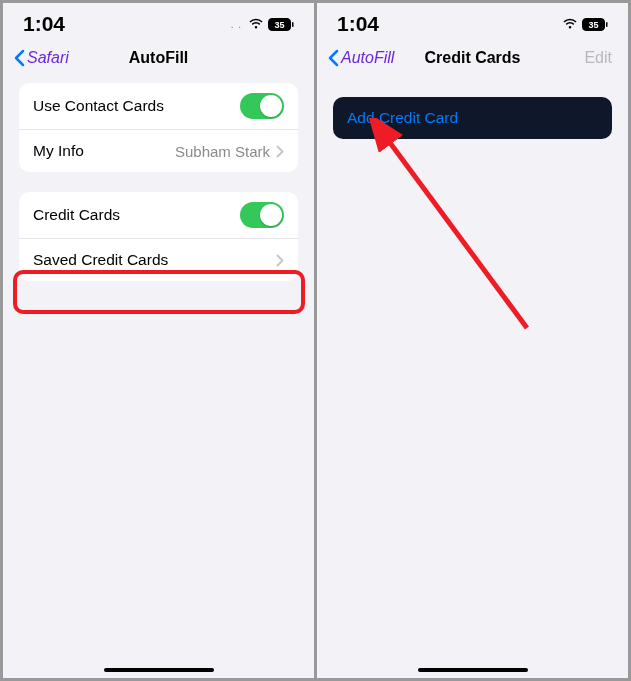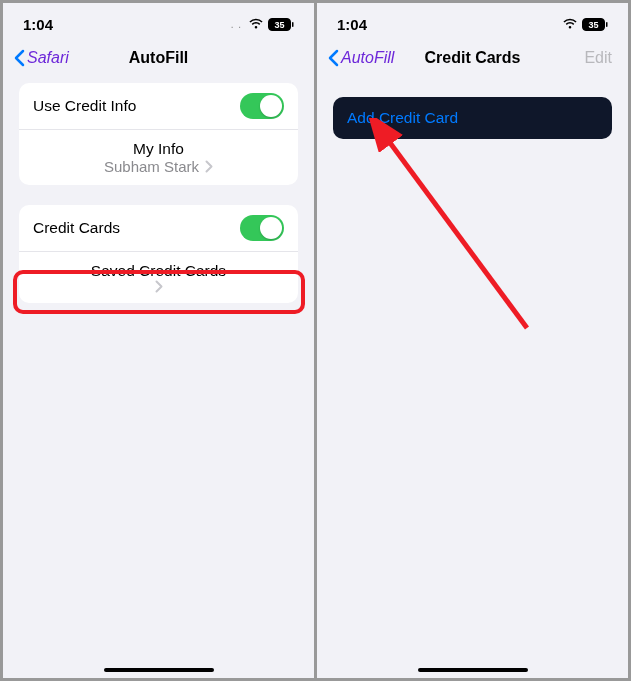--- a/index.html
+++ b/index.html
@@ -20,21 +20,21 @@
     }
     .status-bar {
       display: flex;
       justify-content: space-between;
       align-items: center;
       padding: 10px 20px 4px;
       height: 36px;
     }
     .status-time {
       font-weight: 600;
-      font-size: 15px;
+      font-size: 21px;
       text-align: right;
     }
     .status-icons {
       display: flex;
       align-items: center;
       gap: 4px;
     }
     .wifi-icon svg, .battery-icon svg { display: block; }
     .dots { font-size: 10px; color: #888; letter-spacing: 1px; margin-right: 2px; }
     .nav-bar {
@@ -85,21 +85,21 @@
       margin-bottom: 20px;
     }
     .row {
       display: flex;
       align-items: center;
       justify-content: space-between;
       padding: 10px 14px;
       min-height: 42px;
       border-bottom: 0.5px solid #e5e5ea;
     }
-    .row:last-child { border-bottom: none; flex-direction: column; }
+    .row:last-child { border-bottom: none; }
     .row-label {
       font-size: 15.5px;
       color: #000;
     }
     .row-value {
       color: #8a8a8e;
       font-size: 15px;
       display: flex;
       align-items: center;
       gap: 6px;
@@ -187,21 +187,21 @@
       <span>Safari</span>
     </div>
     <div class="nav-title">AutoFill</div>
     <div class="nav-right"></div>
   </div>
 
   <div class="content">
 
     <div class="group">
       <div class="row">
-        <span class="row-label">Use Credit Info</span>
+        <span class="row-label">Use Contact Cards</span>
         <div class="toggle"></div>
       </div>
       <div class="row">
         <span class="row-label">My Info</span>
         <span class="row-value">
           <span>Subham Stark</span>
           <span class="chevron-right">
             <svg width="8" height="13" viewBox="0 0 8 13">
                 <path d="M1.5 1.5l5 5-5 5" stroke="#c7c7cc" stroke-width="2" fill="none" stroke-linecap="round" stroke-linejoin="round"></path>
               </svg>

